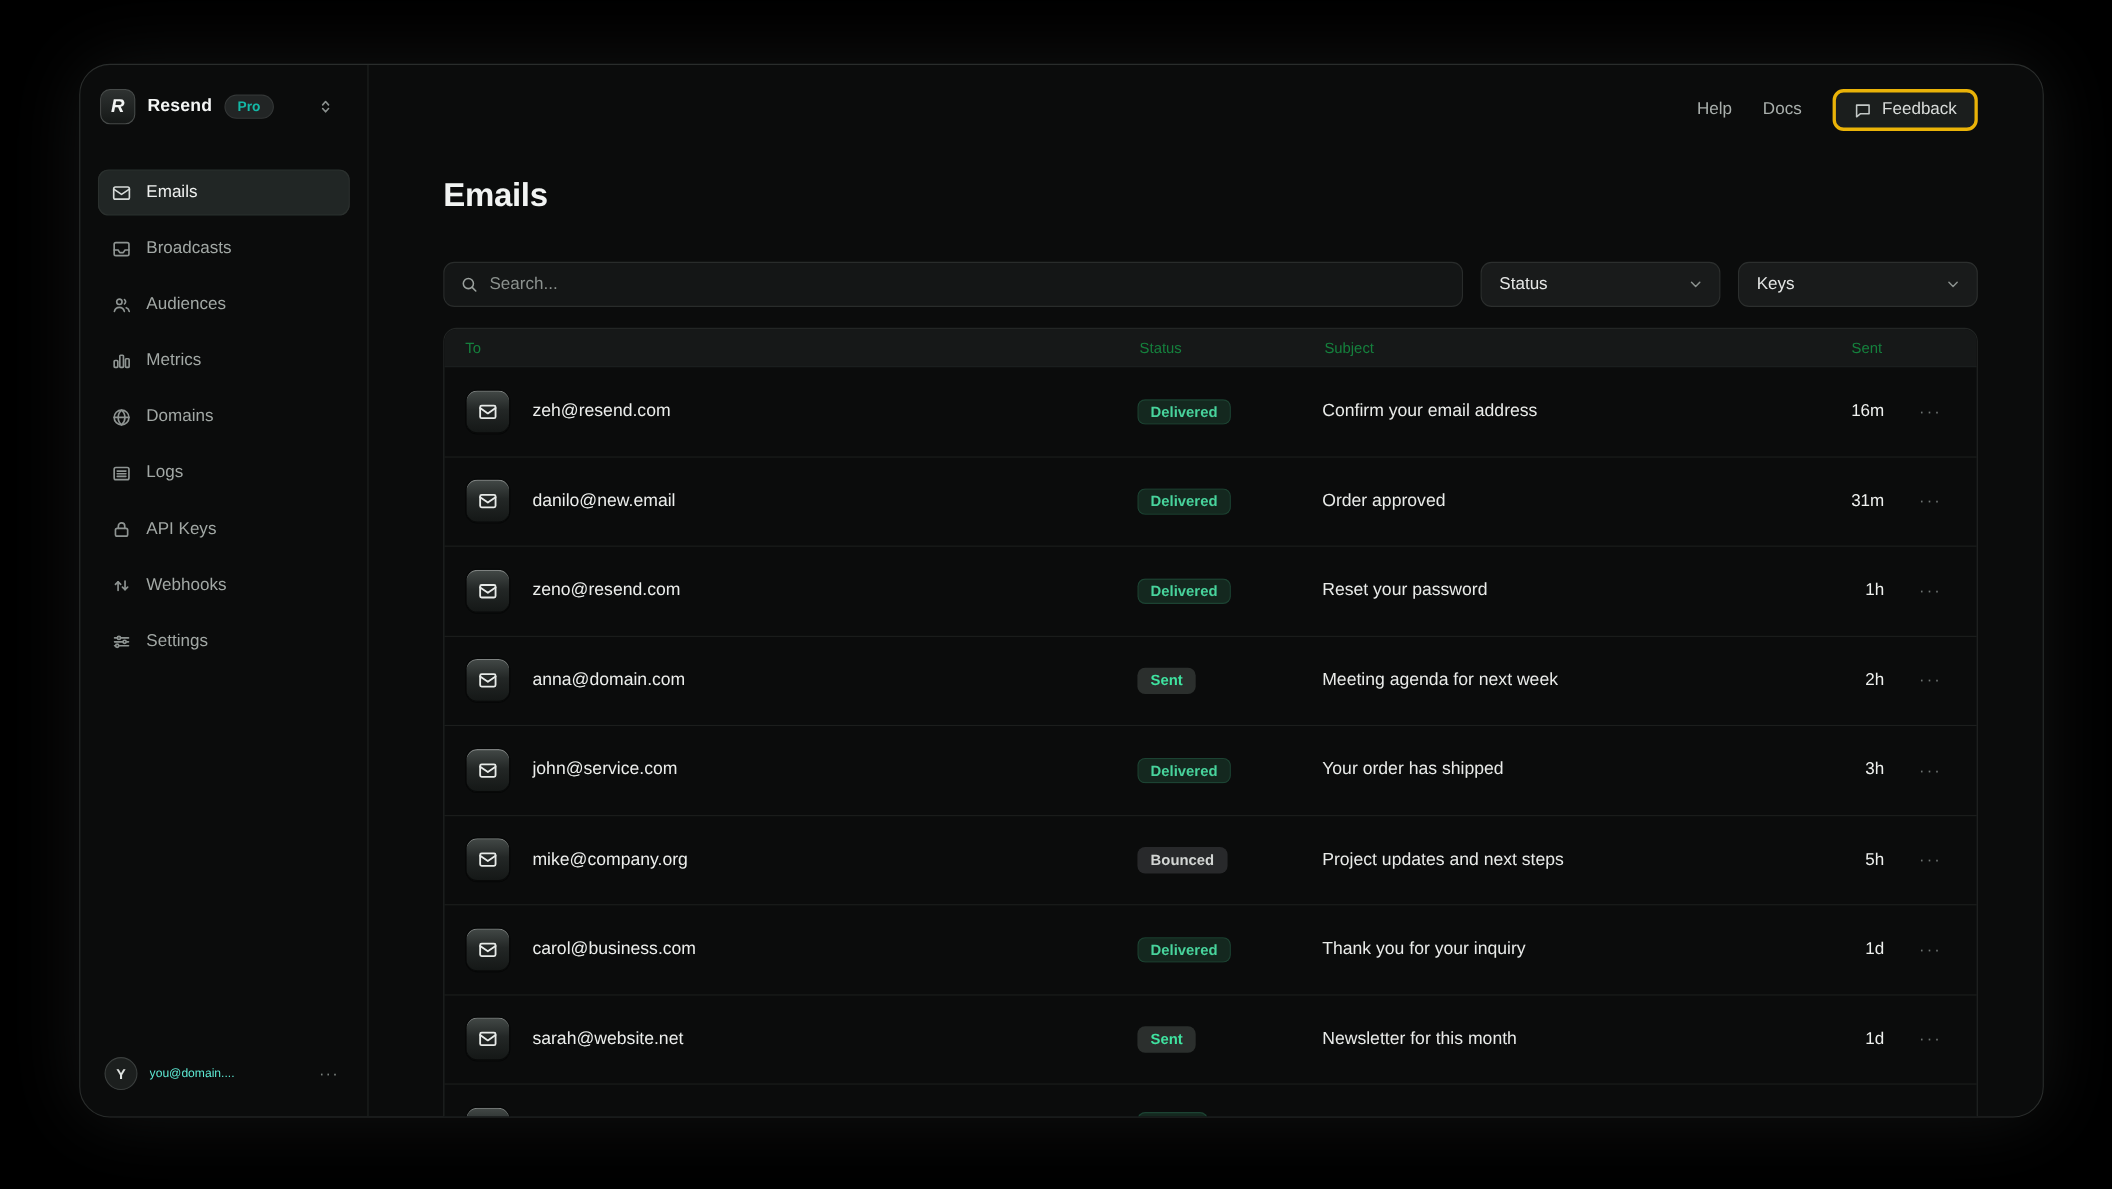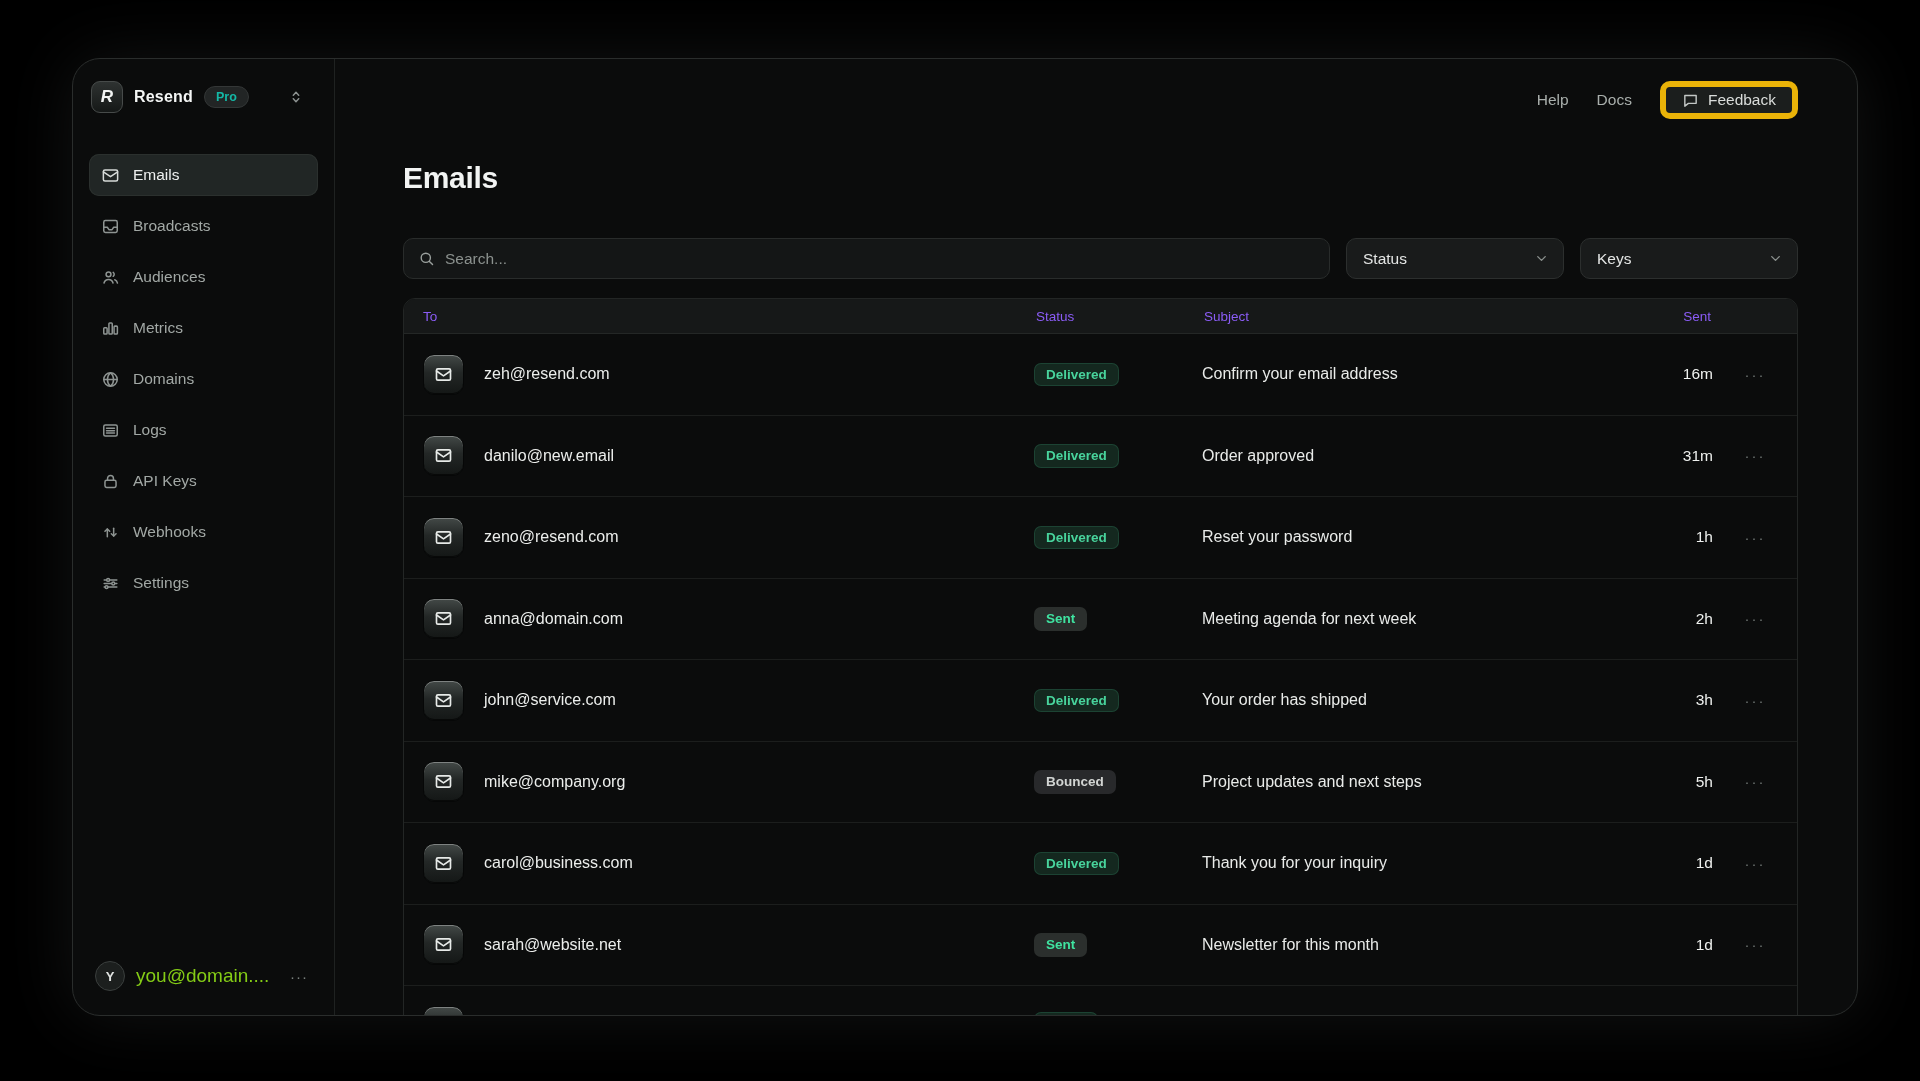--- a/index.html
+++ b/index.html
@@ -31,29 +31,29 @@
     border-radius:10px; color:#a2a8a5; font-size:15.5px; cursor:pointer; }
   .nav-item svg { width:19px; height:19px; color:#8e9492; flex:0 0 19px; }
   .nav-item.active { background:#212625; color:#eef0ef;
     box-shadow:inset 0 0 0 1px #2b302e; }
   .nav-item.active svg { color:#d6dad8; }
 
   .user-row { margin-top:auto; display:flex; align-items:center; gap:11px; padding:6px 6px; }
   .avatar { width:30px; height:30px; border-radius:50%; background:#1c1f1e;
     border:1px solid #3b3f3e; color:#dfe2e0; font-size:13px; font-weight:600;
     display:flex; align-items:center; justify-content:center; flex:0 0 30px; }
-  .user-email { color:#84cc16; font-size:19px; white-space:nowrap; overflow:hidden;text-align:center; }
+  .user-email { color:#5eead4; font-size:11px; white-space:nowrap; overflow:hidden;text-align:center; }
   .user-dots { margin-left:auto; color:#7a807d; font-size:15px; letter-spacing:1px; padding-right:4px; cursor:pointer; }
 
   
   .main { flex:1; display:flex; flex-direction:column; padding:22px 59px 0 68px; overflow:hidden; }
   .topbar { display:flex; align-items:center; justify-content:flex-end; gap:28px; height:38px; }
   .topbar-link { color:#a9afac; font-size:15.5px; cursor:pointer; }
   .feedback-btn { display:flex; align-items:center; gap:9px; background:#1b1e1d;
-    border:6px solid #eab308; border-radius:10px; height:38px; padding:0 16px;
+    border:3px solid #eab308; border-radius:10px; height:38px; padding:0 16px;
     color:#d9dcda; font-size:15.5px; cursor:pointer; }
   .feedback-btn svg { width:17px; height:17px; color:#c3c8c6; }
 
   .page-title { margin-top:42px; color:#f2f4f3; font-size:30px; font-weight:700; letter-spacing:-.3px; }
 
   .filters { margin-top:43px; display:flex; gap:16px;justify-content:space-between; }
   .search-box { flex:1; height:41px; background:#141616; border:1px solid #292c2b;
     border-radius:10px; display:flex; align-items:center; gap:10px; padding:0 14px; }
   .search-box svg { width:17px; height:17px; color:#9aa09d; flex:0 0 17px; }
   .search-box input { background:transparent; border:none; outline:none; width:100%;
@@ -64,21 +64,21 @@
     color:#e4e6e5; font-size:15.5px; cursor:pointer; }
   .dropdown svg { width:15px; height:15px; color:#8b918e; }
   .dd-days  { width:248px; }
   .dd-status{ width:218px; }
   .dd-keys  { width:218px; }
 
   
   .table { margin-top:19px; border:1px solid #232625; border-radius:12px; background:#0b0c0c; }
   .tgrid { display:grid; grid-template-columns:630px 168px 1fr 60px 84px; align-items:center; }
   .thead { height:35px; background:#161818; border-bottom:1px solid #242726;
-    border-radius:11px 11px 0 0; color:#8b5cf6; font-size:13.5px; }
+    border-radius:11px 11px 0 0; color:#15803d; font-size:13.5px; }
   .th { padding:0 2px; }
   .th-to { padding-left:19px; }
   .th-sent { text-align:right; }
 
   .row { height:81.5px; border-bottom:1px solid #1c1e1d; }
   .row:last-child { border-bottom:none; }
   .cell-to { display:flex; align-items:center; gap:20px; padding-left:19px; }
   .mail-avatar { width:41px; height:41px; border-radius:11px; flex:0 0 41px;
     background:linear-gradient(180deg,#434947 0%,#232726 45%,#141716 100%);
     border:1px solid #060707; box-shadow:inset 0 1px 0 rgba(255,255,255,.32), inset 0 -1px 0 rgba(0,0,0,.6);

